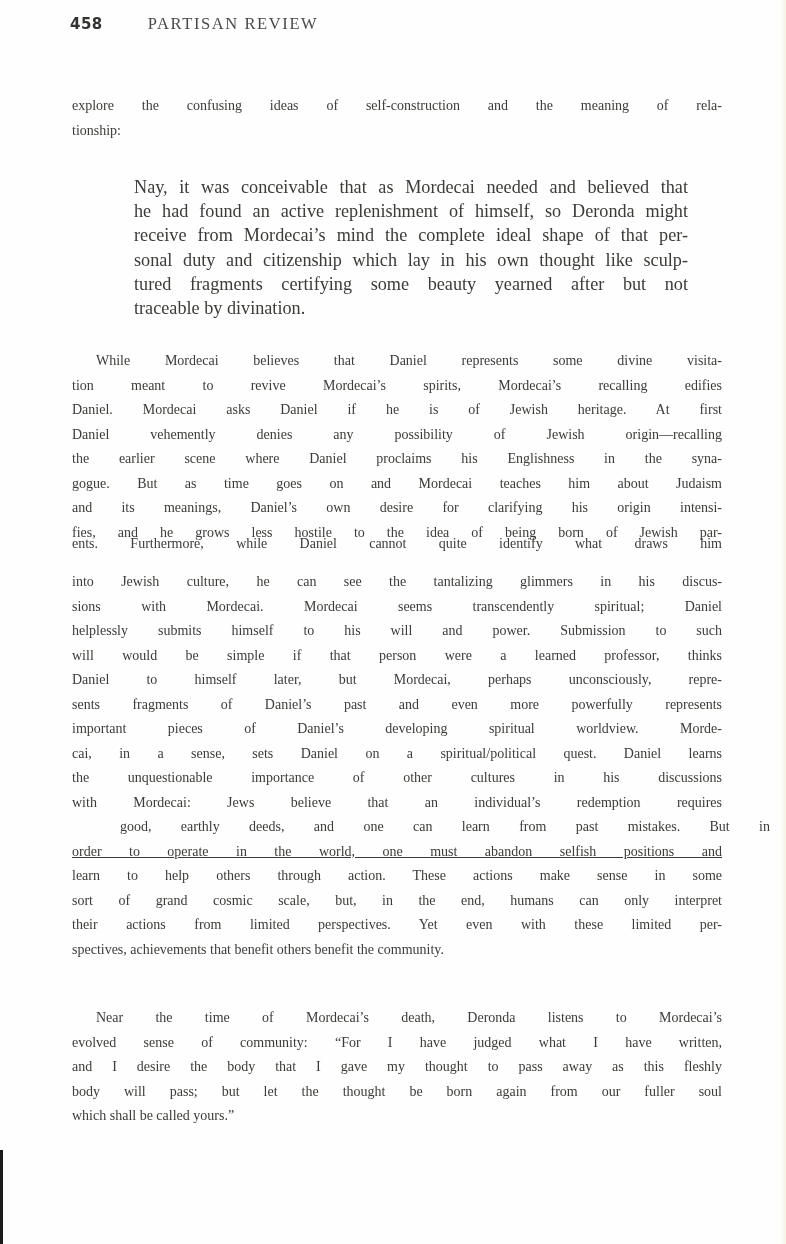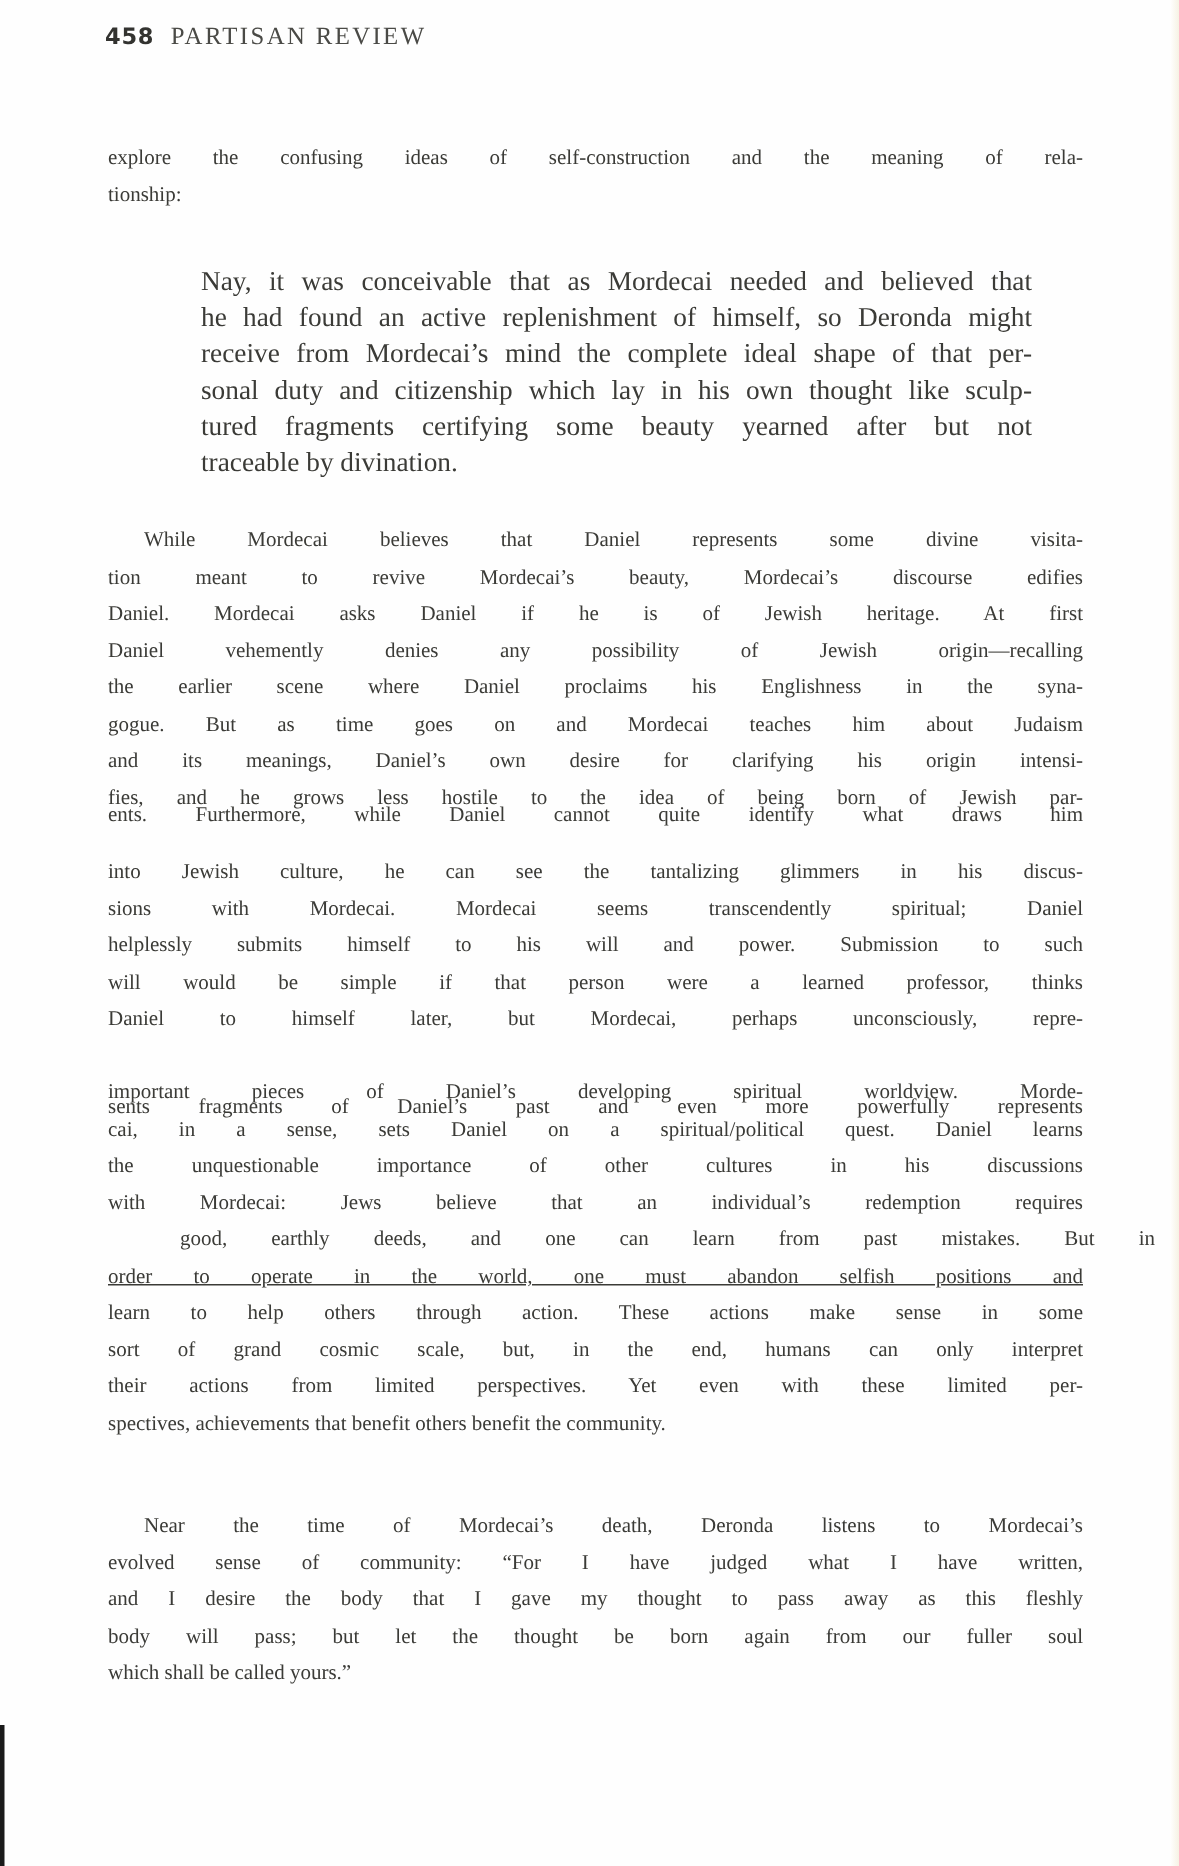--- a/index.html
+++ b/index.html
@@ -49,20 +49,21 @@
     color: #333330;
     letter-spacing: 0.5px;
     margin-right: 11px;
     text-align: right;
   }
   .journal-title {
     font-family: "Liberation Serif", "DejaVu Serif", serif;
     font-size: 16.5px;
     letter-spacing: 1.6px;
     color: #4a4a46;
+    margin-left: 34px;
   }
   .line {
     position: absolute;
     height: 24px;
     font-size: 14px;
     line-height: 24px;
     white-space: nowrap;
     text-align: justify;
     text-align-last: justify;
     color: #3b3b37;
@@ -101,34 +102,34 @@
     <div class="line quote-line" style="top:175px;">Nay, it was conceivable that as Mordecai needed and believed that</div>
     <div class="line quote-line" style="top:199px;">he had found an active replenishment of himself, so Deronda might</div>
     <div class="line quote-line" style="top:223px;">receive from Mordecai’s mind the complete ideal shape of that per-</div>
     <div class="line quote-line" style="top:248px;">sonal duty and citizenship which lay in his own thought like sculp-</div>
     <div class="line quote-line" style="top:272px;">tured fragments certifying some beauty yearned after but not</div>
     <div class="line quote-line last" style="top:296px;">traceable by divination.</div>
   </div>
 
   <div>
     <div class="line body-line" style="top:349px; left:96px; width:626px;">While Mordecai believes that Daniel represents some divine visita-</div>
-    <div class="line body-line" style="top:374px;">tion meant to revive Mordecai’s beauty, Mordecai’s discourse edifies</div>
+    <div class="line body-line" style="top:374px;">tion meant to revive Mordecai’s spirits, Mordecai’s recalling edifies</div>
     <div class="line body-line" style="top:398px;">Daniel. Mordecai asks Daniel if he is of Jewish heritage. At first</div>
     <div class="line body-line" style="top:423px;">Daniel vehemently denies any possibility of Jewish origin—recalling</div>
     <div class="line body-line" style="top:447px;">the earlier scene where Daniel proclaims his Englishness in the syna-</div>
     <div class="line body-line" style="top:472px;">gogue. But as time goes on and Mordecai teaches him about Judaism</div>
     <div class="line body-line" style="top:496px;">and its meanings, Daniel’s own desire for clarifying his origin intensi-</div>
     <div class="line body-line" style="top:521px;">fies, and he grows less hostile to the idea of being born of Jewish par-</div>
     <div class="line body-line" style="top:532px;">ents. Furthermore, while Daniel cannot quite identify what draws him</div>
     <div class="line body-line" style="top:570px;">into Jewish culture, he can see the tantalizing glimmers in his discus-</div>
     <div class="line body-line" style="top:595px;">sions with Mordecai. Mordecai seems transcendently spiritual; Daniel</div>
     <div class="line body-line" style="top:619px;">helplessly submits himself to his will and power. Submission to such</div>
     <div class="line body-line" style="top:644px;">will would be simple if that person were a learned professor, thinks</div>
     <div class="line body-line" style="top:668px;">Daniel to himself later, but Mordecai, perhaps unconsciously, repre-</div>
-    <div class="line body-line" style="top:727px;">sents fragments of Daniel’s past and even more powerfully represents</div>
+    <div class="line body-line" style="top:693px;">sents fragments of Daniel’s past and even more powerfully represents</div>
     <div class="line body-line" style="top:717px;">important pieces of Daniel’s developing spiritual worldview. Morde-</div>
     <div class="line body-line" style="top:742px;">cai, in a sense, sets Daniel on a spiritual/political quest. Daniel learns</div>
     <div class="line body-line" style="top:766px;">the unquestionable importance of other cultures in his discussions</div>
     <div class="line body-line" style="top:791px;">with Mordecai: Jews believe that an individual’s redemption requires</div>
     <div class="line body-line" style="top:815px;margin-left:48px;">good, earthly deeds, and one can learn from past mistakes. But in</div>
     <div class="line body-line" style="top:840px;text-decoration:underline;">order to operate in the world, one must abandon selfish positions and</div>
     <div class="line body-line" style="top:864px;">learn to help others through action. These actions make sense in some</div>
     <div class="line body-line" style="top:889px;">sort of grand cosmic scale, but, in the end, humans can only interpret</div>
     <div class="line body-line" style="top:913px;">their actions from limited perspectives. Yet even with these limited per-</div>
     <div class="line body-line last" style="top:938px;">spectives, achievements that benefit others benefit the community.</div>

